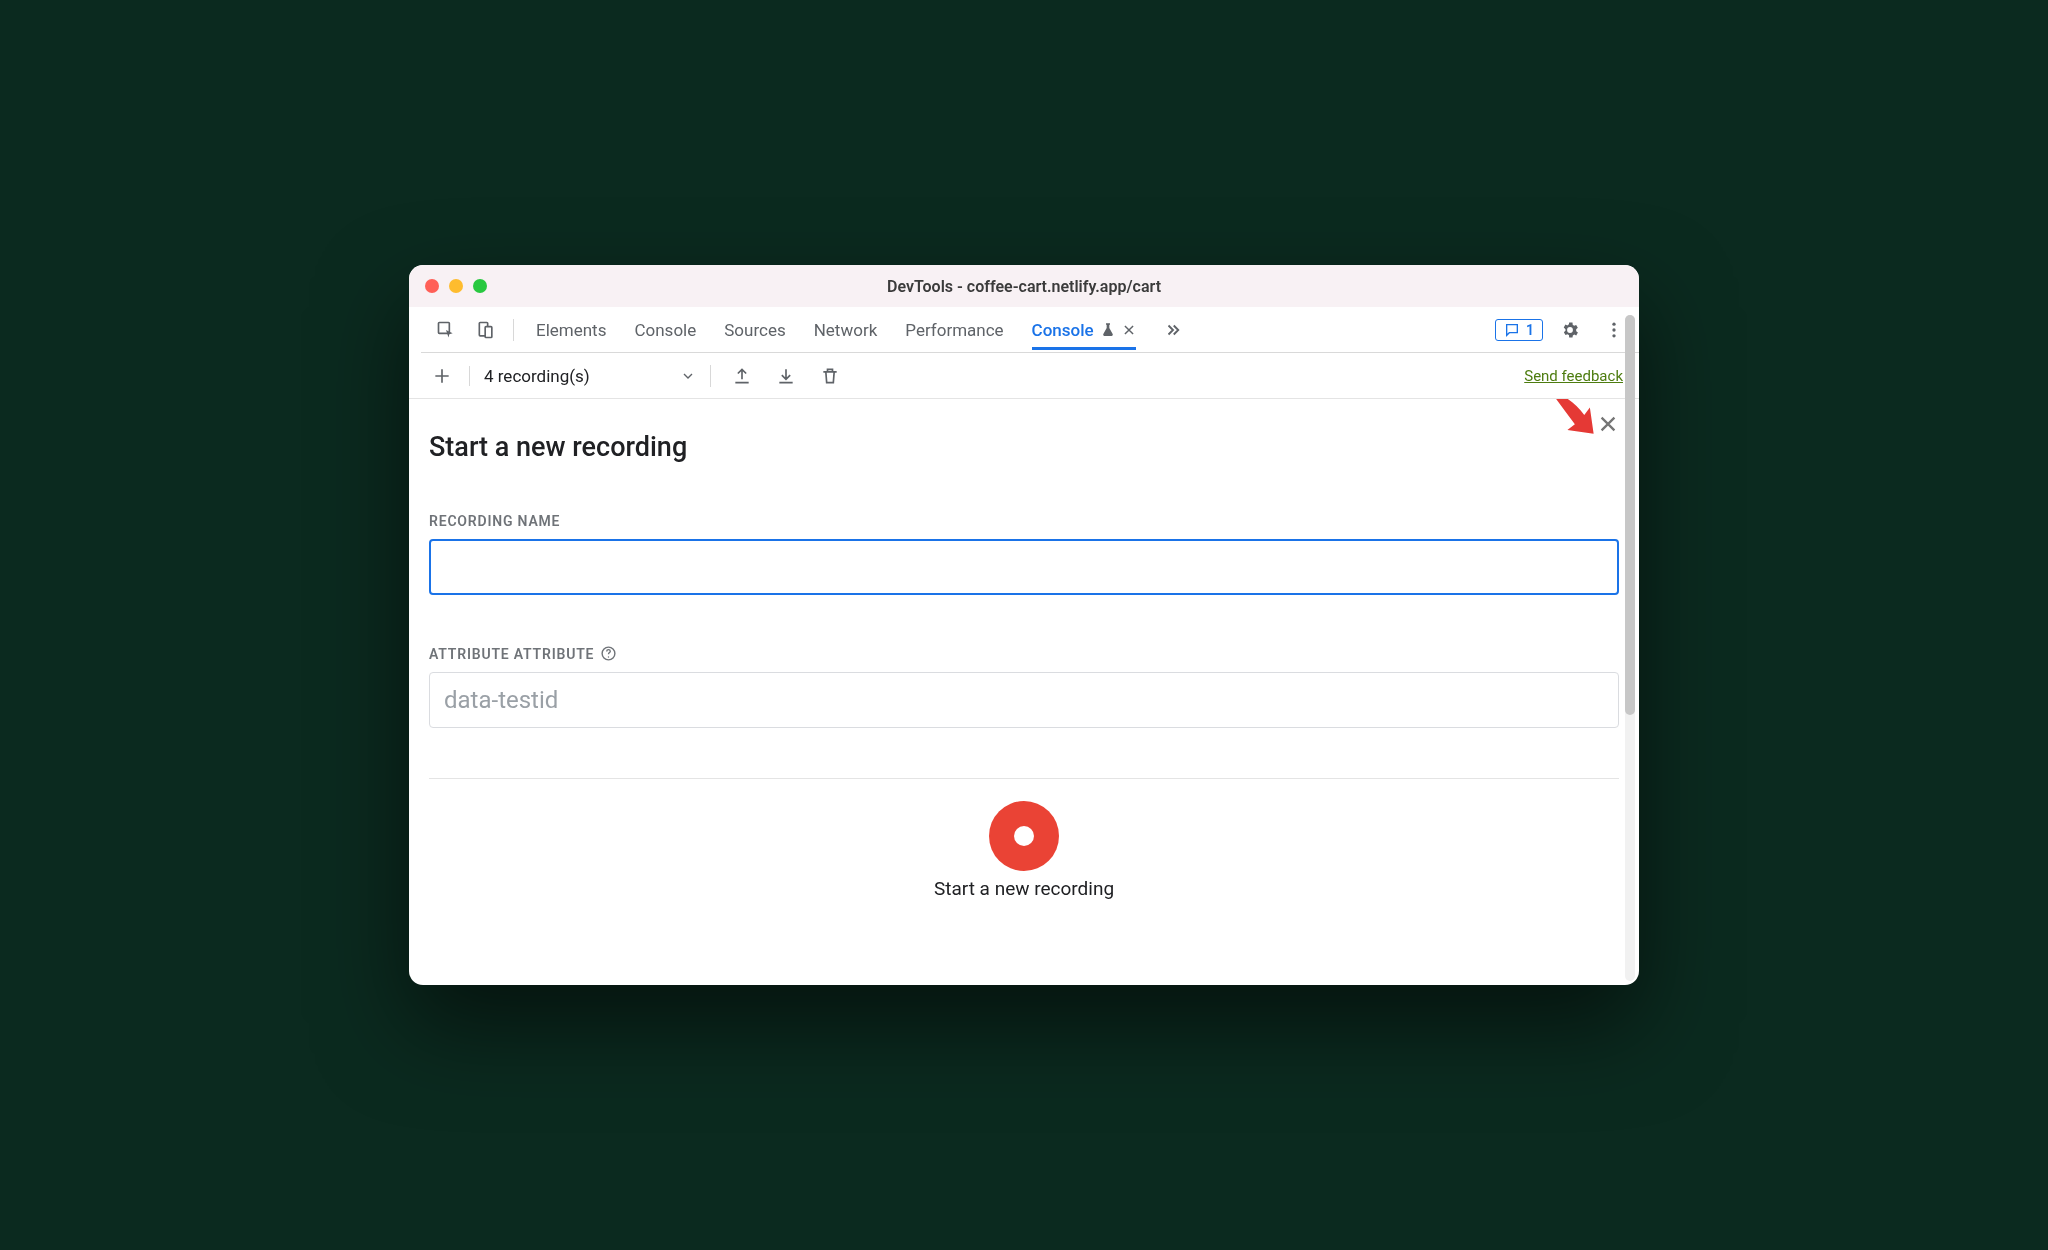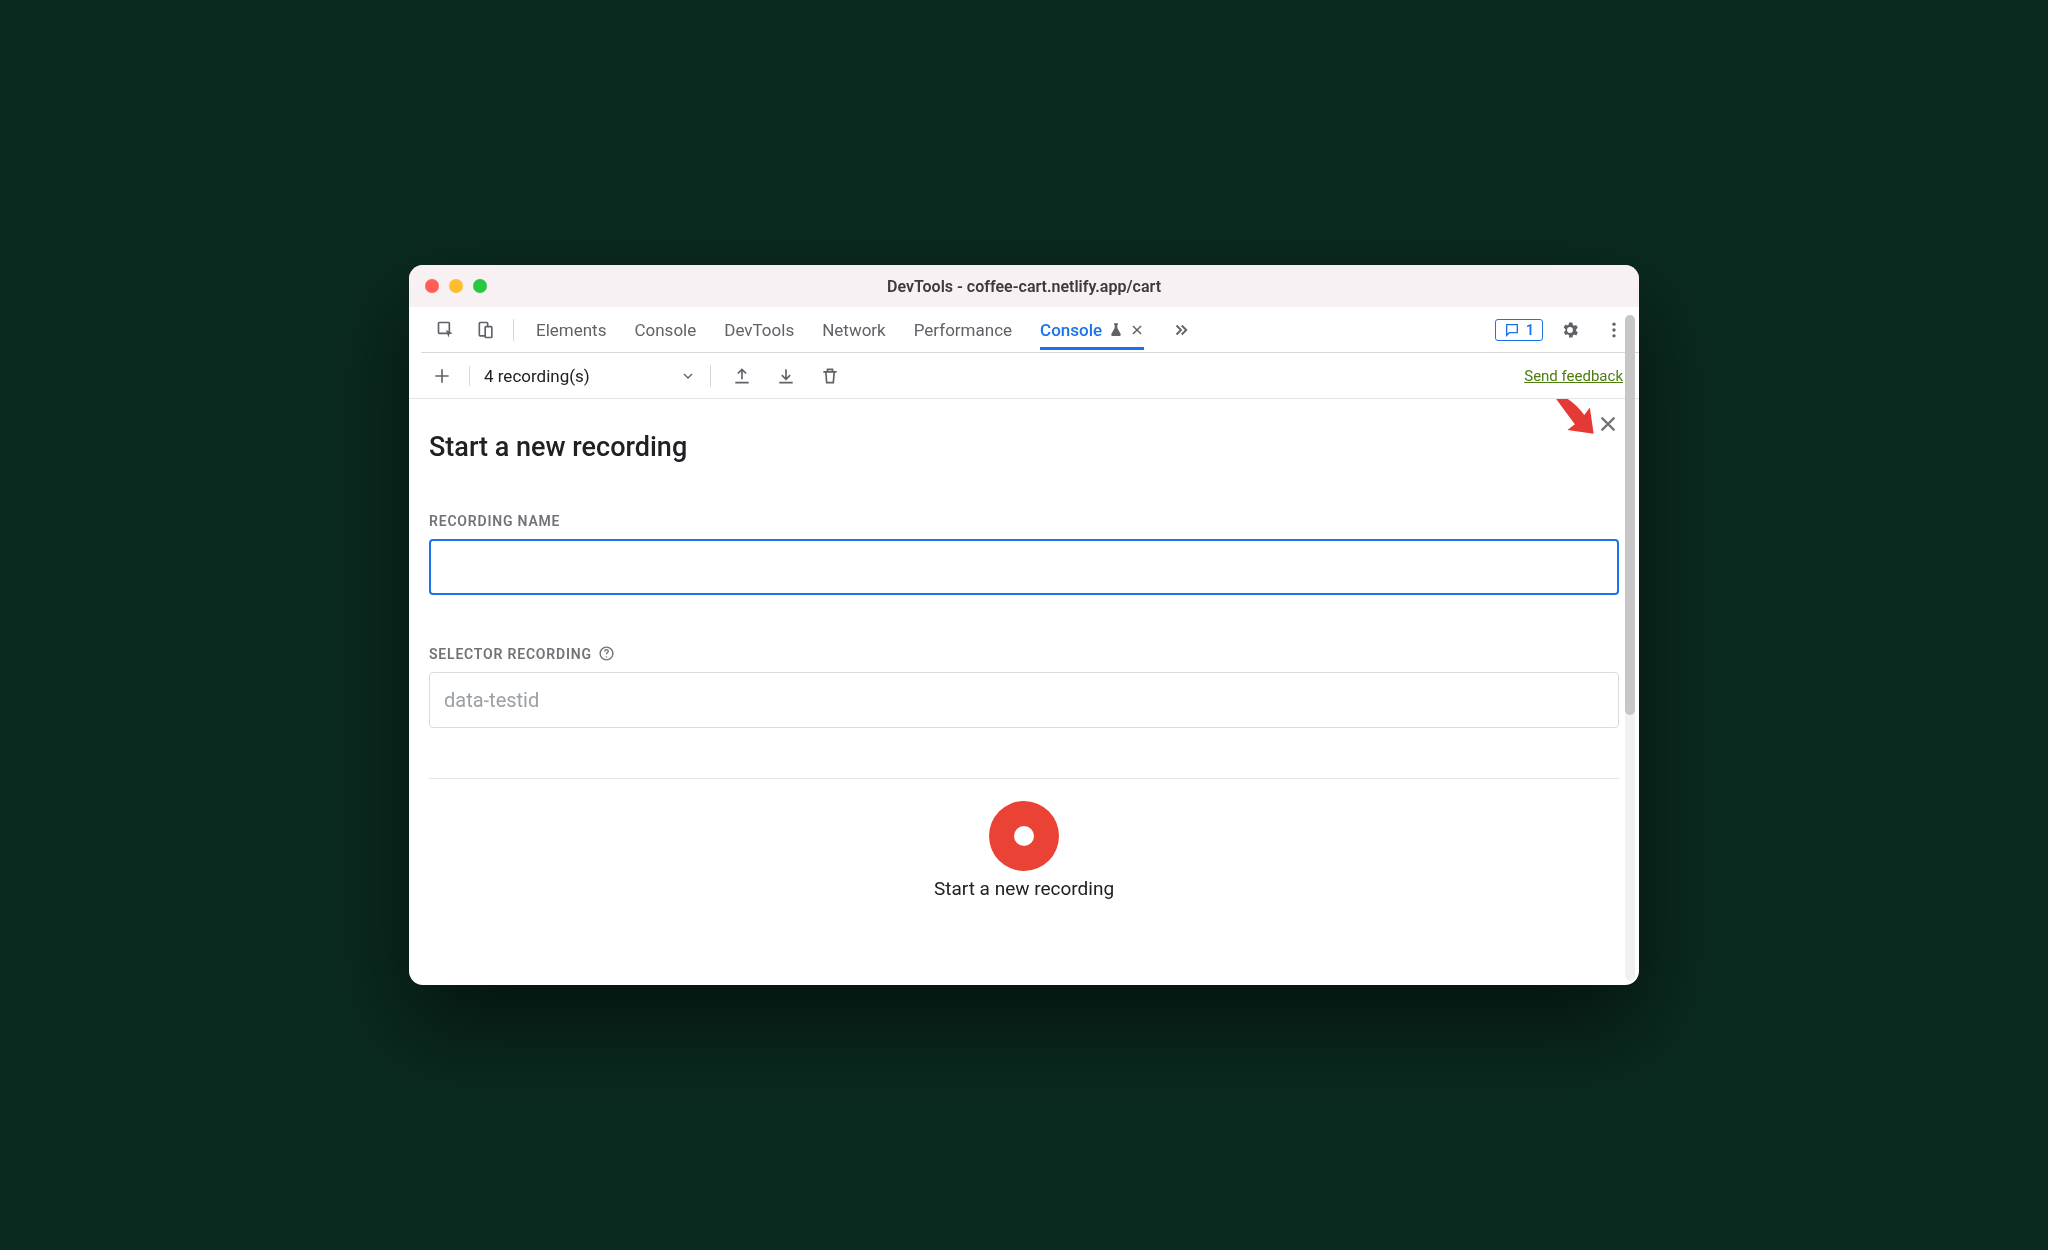--- a/index.html
+++ b/index.html
@@ -72,21 +72,21 @@
   .annot-arrow{position:absolute;top:-16px;right:36px;color:#e53935;}
   .annot-arrow svg{width:60px;height:60px;}
   .panel-inner{padding:32px 20px;}
   h1.pagetitle{font-size:27px;font-weight:500;color:#202124;margin-bottom:50px;}
   .fieldlabel{font-size:14px;letter-spacing:.8px;color:#6f7378;font-weight:600;margin-bottom:10px;display:flex;align-items:center;gap:6px;}
   .helpcircle{width:17px;height:17px;}
   input.txt{
     width:100%;height:56px;border:2px solid #1a73e8;border-radius:4px;font-size:18px;padding:0 14px;outline:none;
   }
   input.txt2{
-    width:100%;height:56px;border:1px solid #dadce0;border-radius:4px;font-size:20px;padding:0 14px;outline:none;color:#202124;
+    width:100%;height:56px;border:1px solid #dadce0;border-radius:4px;font-size:24px;padding:0 14px;outline:none;color:#202124;
   }
   input.txt2::placeholder{color:#9aa0a6;}
   .fieldgap{height:50px;}
   .bottom{border-top:1px solid #e4e4e4;padding-top:22px;text-align:center;}
   .recbtn{width:70px;height:70px;border-radius:50%;background:#ea4335;display:inline-flex;align-items:center;justify-content:center;cursor:pointer;}
   .recbtn .inner{width:20px;height:20px;border-radius:50%;background:#fff;}
   .reclabel{margin-top:6px;font-size:19px;color:#202124;}
   .scrollbar{position:absolute;right:4px;top:50px;bottom:4px;width:10px;background:#f1f1f1;border-radius:6px;}
   .scrollthumb{position:absolute;left:0;right:0;top:0;height:60%;background:#c7c7c7;border-radius:6px;}
 </style>
@@ -120,21 +120,21 @@
     <div class="sep"></div>
 
     <div class="tabs">
       <div class="tab">
           <span>Elements</span>
         </div>
       <div class="tab">
           <span>Console</span>
         </div>
       <div class="tab">
-          <span>DevTools</span>
+          <span>Sources</span>
         </div>
       <div class="tab">
           <span>Network</span>
         </div>
       <div class="tab">
           <span>Performance</span>
         </div>
       <div class="tab active">
         <span>Console</span>
         <svg class="flask" viewBox="0 0 24 24" fill="#5f6368">
@@ -220,21 +220,21 @@
       <h1 class="pagetitle">Start a new recording</h1>
 
       <div class="fieldlabel">
         <span>RECORDING NAME</span>
       </div>
       <input class="txt" type="text" autofocus="" value="" style="">
 
       <div class="fieldgap"></div>
 
       <div class="fieldlabel">
-        <span>SELECTOR RECORDING</span>
+        <span>ATTRIBUTE ATTRIBUTE</span>
         <svg class="helpcircle" viewBox="0 0 24 24" fill="none" stroke="#6f7378" stroke-width="2">
             <circle cx="12" cy="12" r="9"></circle>
             <path d="M9.5 9a2.5 2.5 0 115 0c0 1.5-2.5 2-2.5 4"></path>
             <circle cx="12" cy="17" r="1" fill="#6f7378" stroke="none"></circle>
           </svg>
       </div>
       <input class="txt2" type="text" placeholder="data-testid" style="">
 
       <div class="fieldgap"></div>
 

